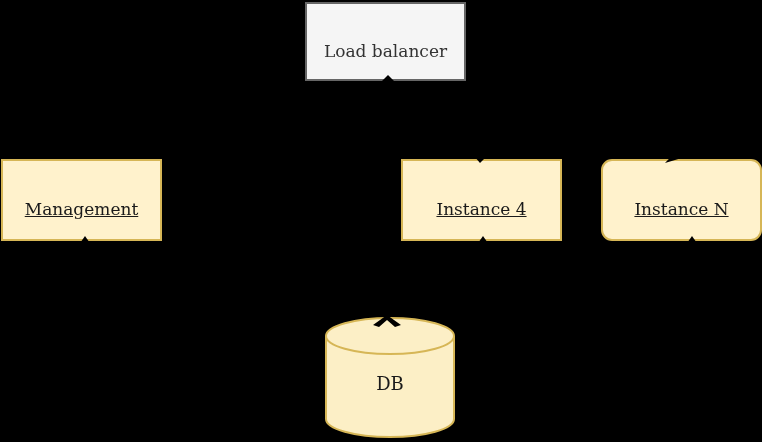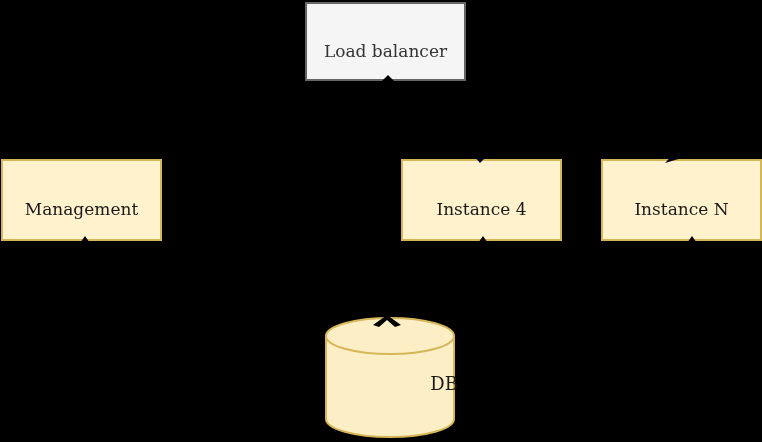--- a/index.html
+++ b/index.html
@@ -29,35 +29,36 @@
     left: 305px; top: 2px; width: 161px; height: 79px;
     background: #F5F5F5;
     border: 2px solid #666666;
     color: #333333;
   }
   .node-yellow {
     top: 159px; width: 161px; height: 82px;
     background: #FFF2CC;
     border: 2px solid #D6B656;
     color: #1A1A1A;
+    text-decoration: underline;
   }
   .node-management { left: 1px; }
   .node-instance-1 { left: 201px; }
   .node-instance-2 { left: 401px; }
-  .node-instance-n { left: 601px; }
+  .node-instance-n { left: 601px; border-radius: 11px; }
   .node-db {
     position: absolute;
     left: 322px; top: 315px;
     width: 136px; height: 125px;
   }
   .node-db svg { display: block; }
   .db-label {
     position: absolute;
     left: 0; top: 58px; width: 136px;
-    text-align: right;
+    text-align: center;
     font-size: 18px;
     color: #1A1A1A;
   }
   .arrows-overlay {
     position: absolute;
     left: 0; top: 0;
     width: 762px; height: 442px;
     pointer-events: none;
     z-index: 5;
   }

